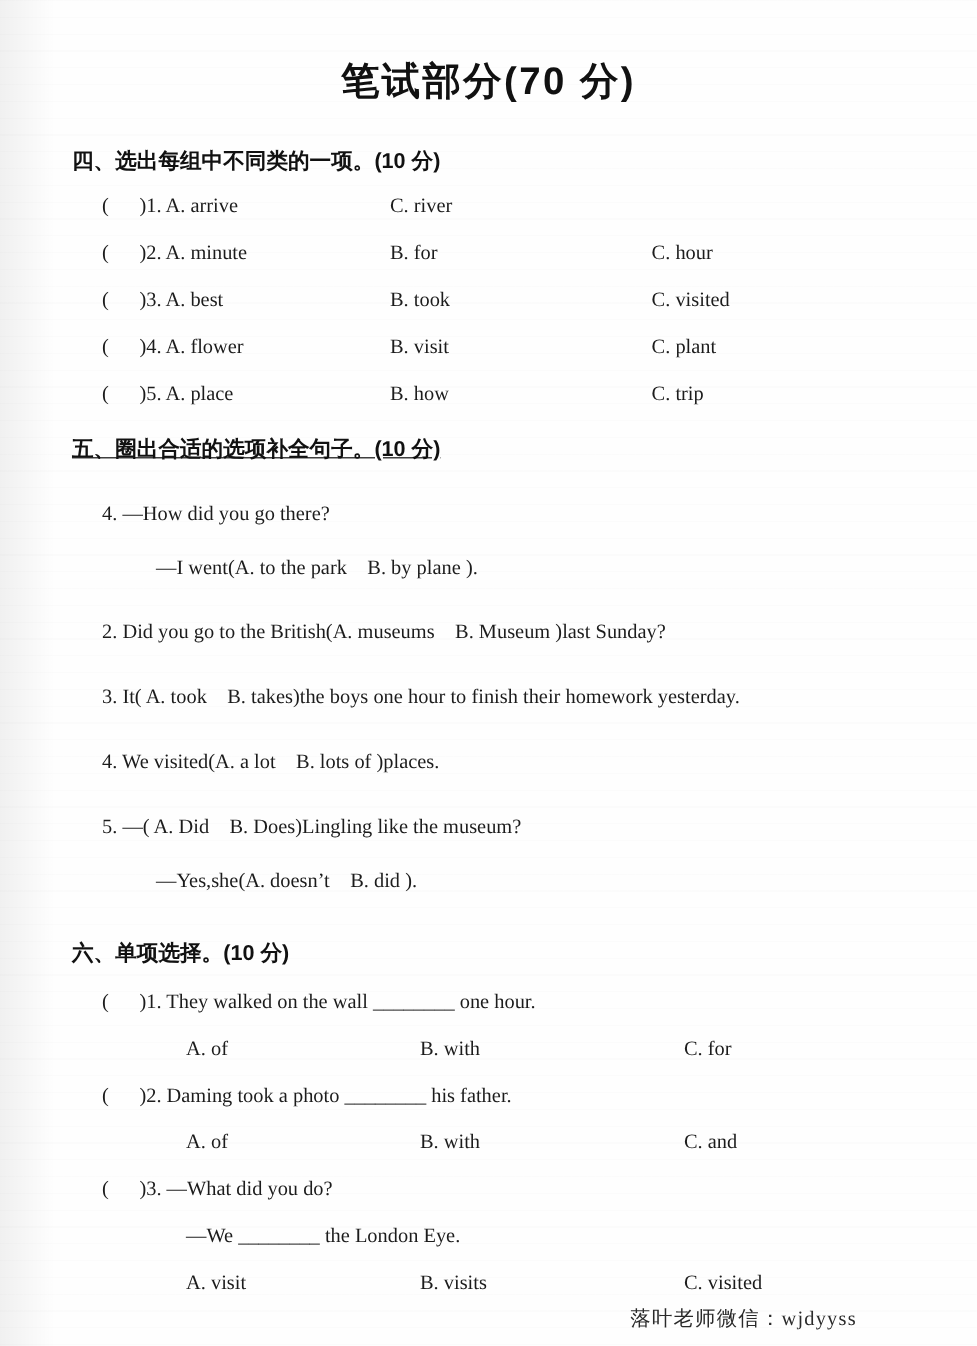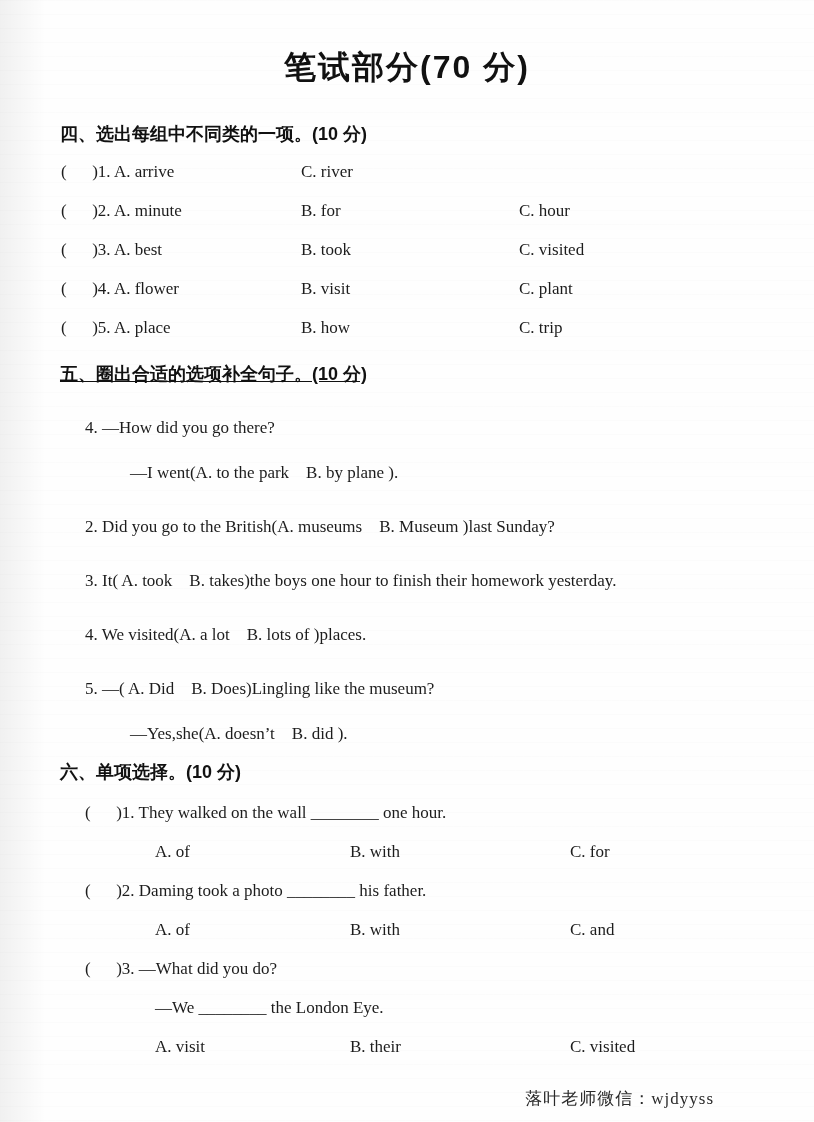--- a/index.html
+++ b/index.html
@@ -37,29 +37,29 @@
   .sec-heading {
     margin: 0 0 0 60px;
     font-family: "Liberation Sans", "DejaVu Sans", sans-serif;
     font-size: 18px;
     font-weight: 700;
     color: #111;
     white-space: pre;
   }
   .h-s4 { margin-top: 32px; }
   .h-s5 { margin-top: 22px; text-decoration: underline; }
-  .h-s6 { margin-top: 14px; }
+  .h-s6 { margin-top: 36px; }
 
   .line { white-space: pre; height: 24px; line-height: 24px; }
 
   
   .s4row {
     display: grid;
     grid-template-columns: 240px 218px auto;
-    margin: 15px 0 0 61px;
+    margin: 15px 0 0 85px;
     height: 24px;
     line-height: 24px;
     white-space: pre;
   }
   .s4row.first { margin-top: 14px; }
 
   
   .s5line       { margin: 30px 0 0 85px; }
   .s5line.reply { margin: 21px 0 0 130px; }
 
@@ -162,21 +162,21 @@
         <span>B. with</span>
         <span>C. and</span>
       </div>
     </div>
 
     <div>
       <div class="line s6line">(      )3. —What did you do?</div>
       <div class="line s6line sub">—We ________ the London Eye.</div>
       <div class="opts">
         <span>A. visit</span>
-        <span>B. their</span>
+        <span>B. visits</span>
         <span>C. visited</span>
       </div>
     </div>
   </section>
 
   <div class="footer">落叶老师微信：wjdyyss</div>
 
 </div>
 
 </body></html>

